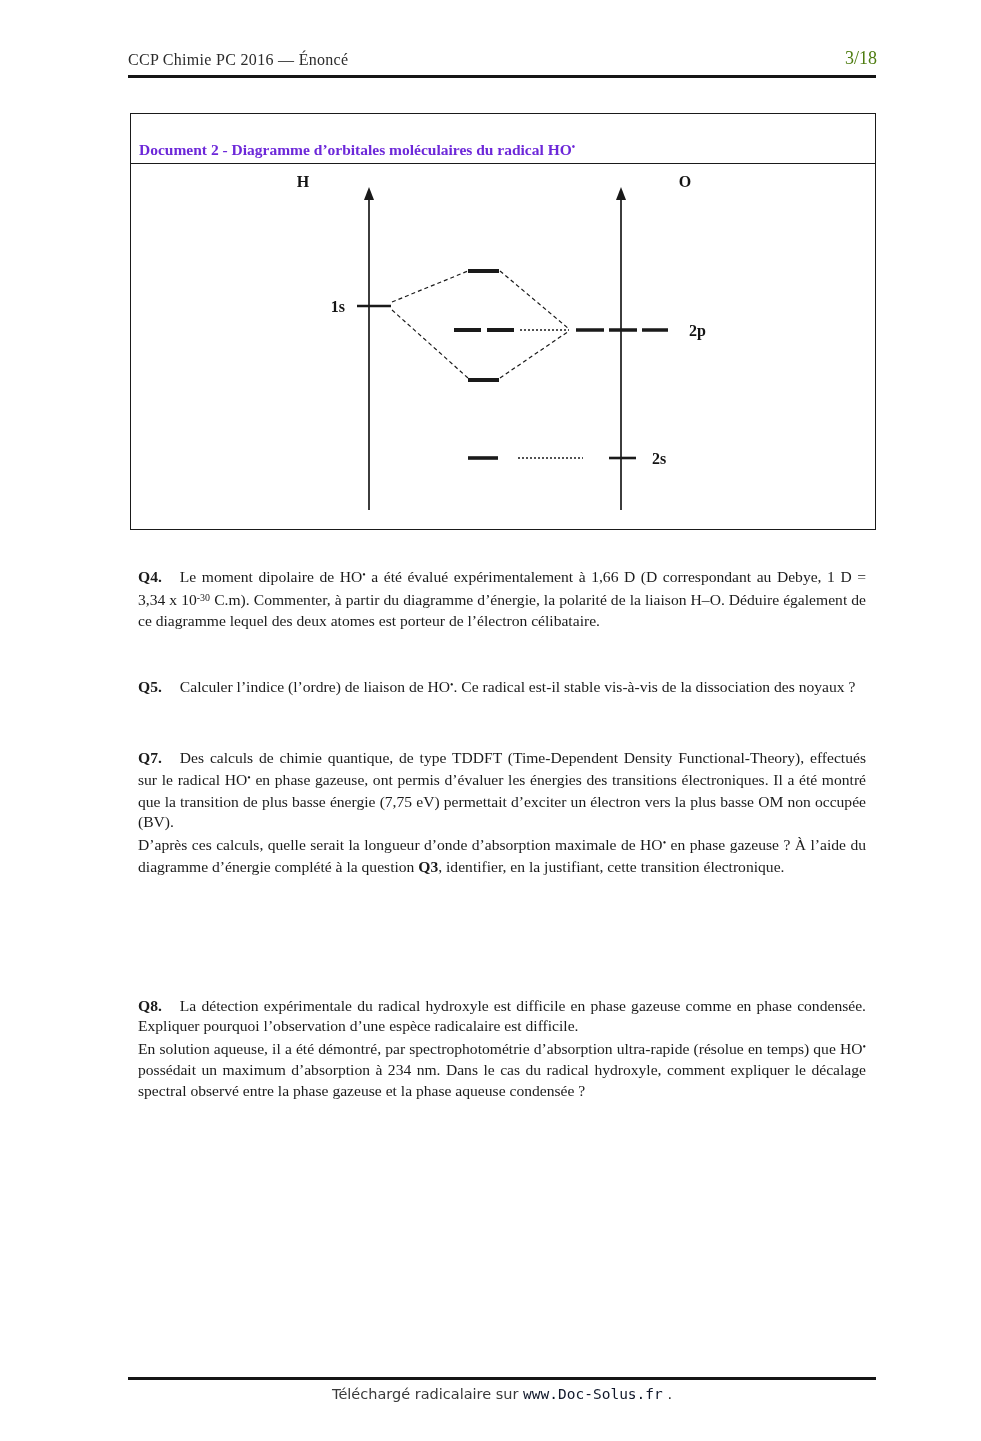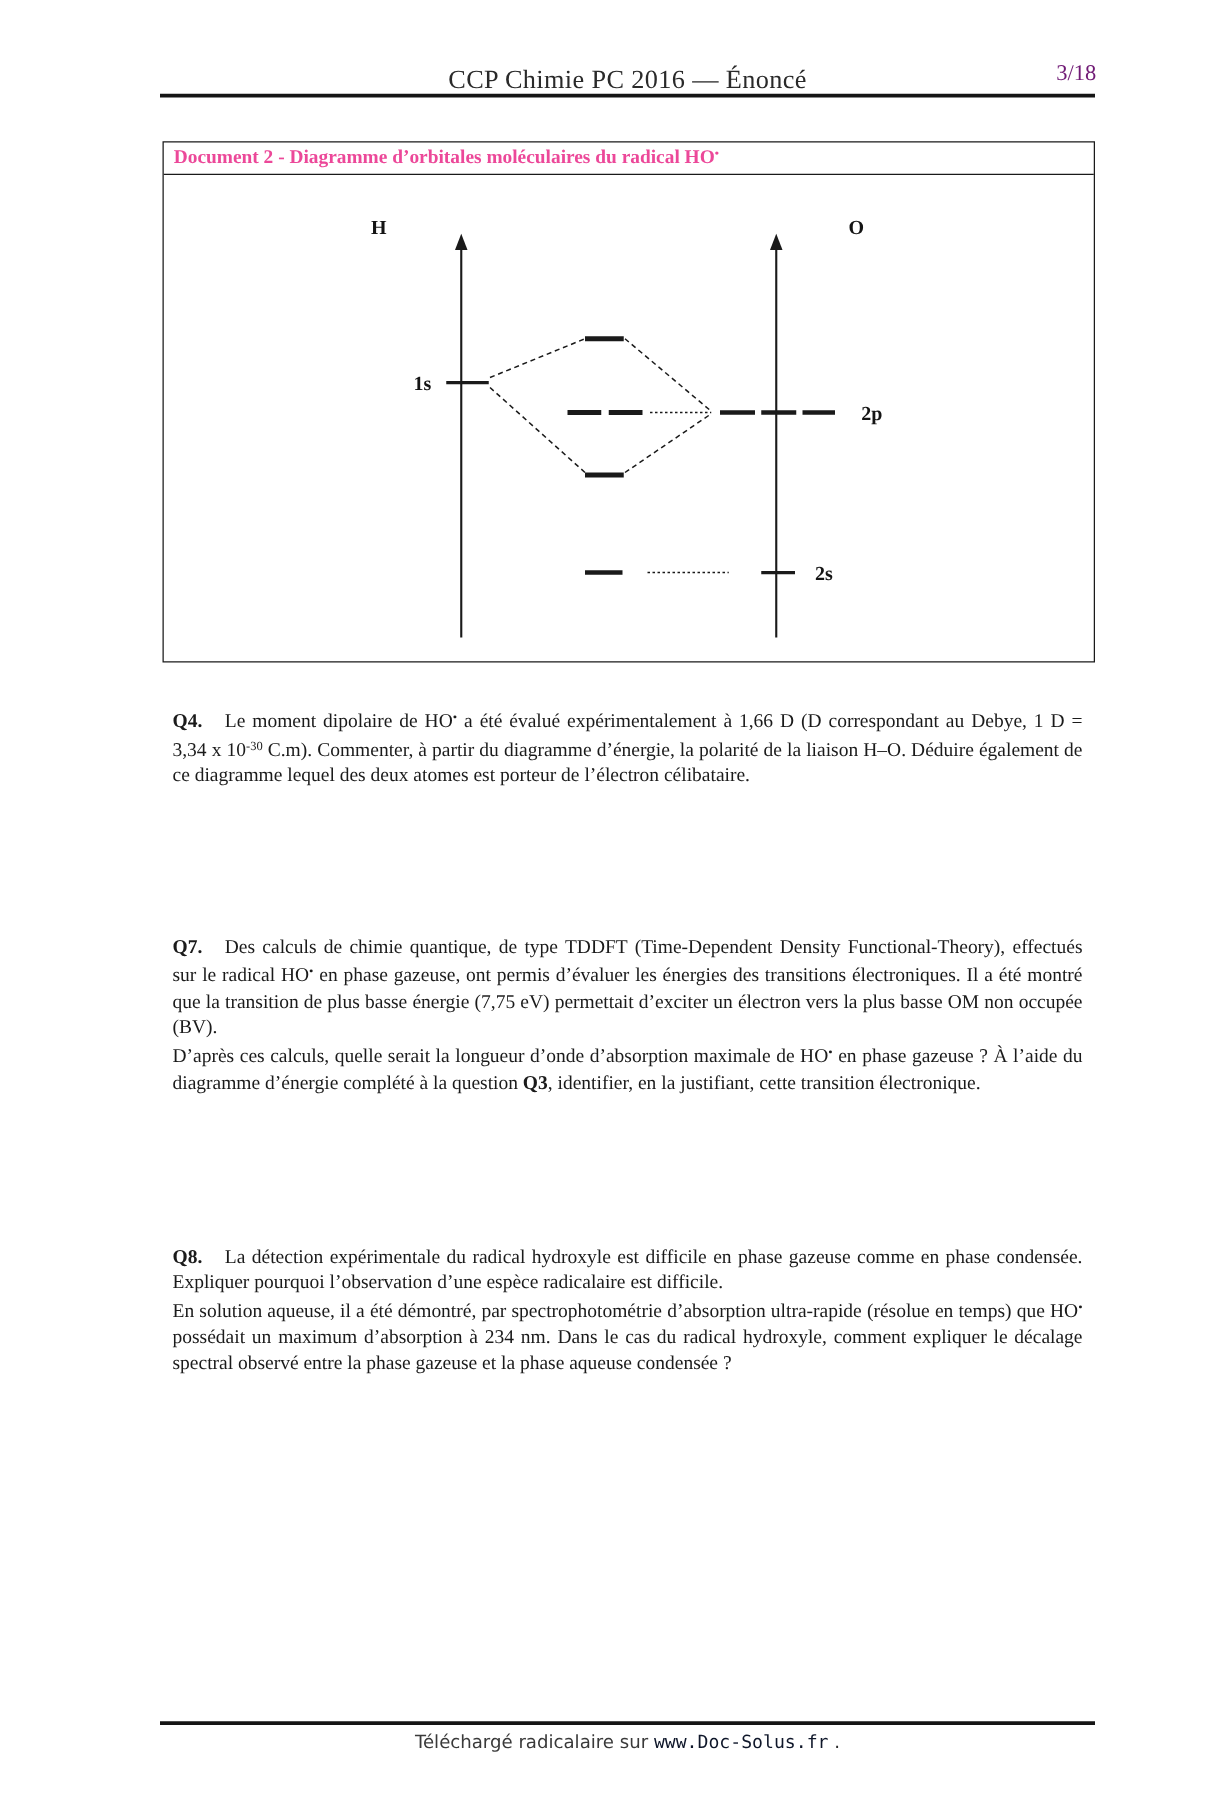--- a/index.html
+++ b/index.html
@@ -8,44 +8,45 @@
     width: 981px; height: 1441px;
     background: #ffffff;
     font-family: "Liberation Serif", serif;
     color: #1b1b1b;
     overflow: hidden;
   }
 
   
   .header-title {
     position: absolute; left: 128px; top: 51px; width: 748px;
-    text-align: center; font-size: 21px; color: #2a2a2a;
+    font-size: 16px; color: #2a2a2a;
     letter-spacing: 0.3px;
   }
   .header-pagenum {
     position: absolute; top: 48px; right: 104px;
-    font-size: 18px; color: #701a75;
+    font-size: 18px; color: #4d7c0f;
   }
   .header-rule {
     position: absolute; left: 128px; top: 75px; width: 748px; height: 3px;
     background: #151515;
   }
 
   
   .doc-box {
     position: absolute; left: 130px; top: 113px; width: 746px; height: 417px;
     border: 1.4px solid #1a1a1a; box-sizing: border-box;
     background: #fff;
   }
   .doc-box-title {
     height: 26px; box-sizing: border-box;
     border-bottom: 1.4px solid #1a1a1a;
     padding: 3px 8px 0 8px;
-    font-weight: bold; font-size: 15.5px; color: #ec4899;
+    font-weight: bold; font-size: 15.5px; color: #6d28d9;
     white-space: nowrap;
+    margin-top: 24px;
   }
   .doc-box-title .rad-dot { font-size: 62%; vertical-align: 0.5em; }
   .diagram-wrap { position: absolute; left: 0; top: 26px; width: 743px; height: 388px; }
   .mo-label { font-family: "Liberation Serif", serif; font-weight: bold; font-size: 16px; fill: #141414; }
 
   
   .question {
     position: absolute; left: 138px; width: 728px;
     font-size: 15.6px; line-height: 20.8px;
     text-align: justify; color: #1b1b1b; font-family: Liberation Serif, serif;
@@ -125,20 +126,21 @@
 
         <line x1="261" y1="162" x2="337" y2="131" stroke="#1a1a1a" stroke-width="1.2" stroke-dasharray="4 3"></line>
         <line x1="369" y1="131" x2="438" y2="189" stroke="#1a1a1a" stroke-width="1.2" stroke-dasharray="4 3"></line>
         <line x1="261" y1="170" x2="337" y2="238" stroke="#1a1a1a" stroke-width="1.2" stroke-dasharray="4 3"></line>
         <line x1="369" y1="238" x2="438" y2="191" stroke="#1a1a1a" stroke-width="1.2" stroke-dasharray="4 3"></line>
       </svg>
     </div>
   </div>
 
   <p class="question q4"><span class="seg-bold">Q4.</span><span class="seg-gap"></span><span>Le moment dipolaire de HO</span><span class="seg-sup">•</span><span> a été évalué expérimentalement à 1,66 D (D correspondant au Debye, 1 D = 3,34 x 10</span><span class="seg-sup">-30</span><span> C.m). Commenter, à partir du diagramme d’énergie, la polarité de la liaison H–O. Déduire également de ce diagramme lequel des deux atomes est porteur de l’électron célibataire.</span></p>
+  <p class="question q5"><span class="seg-bold">Q5.</span><span class="seg-gap"></span><span>Calculer l’indice (l’ordre) de liaison de HO</span><span class="seg-sup">•</span><span>. Ce radical est-il stable vis-à-vis de la dissociation des noyaux ?</span></p>
   <p class="question q7"><span class="seg-bold">Q7.</span><span class="seg-gap"></span><span>Des calculs de chimie quantique, de type TDDFT (Time-Dependent Density Functional-Theory), effectués sur le radical HO</span><span class="seg-sup">•</span><span> en phase gazeuse, ont permis d’évaluer les énergies des transitions électroniques. Il a été montré que la transition de plus basse énergie (7,75 eV) permettait d’exciter un électron vers la plus basse OM non occupée (BV).</span><br><span>D’après ces calculs, quelle serait la longueur d’onde d’absorption maximale de HO</span><span class="seg-sup">•</span><span> en phase gazeuse ? À l’aide du diagramme d’énergie complété à la question </span><span class="seg-bold">Q3</span><span>, identifier, en la justifiant, cette transition électronique.</span></p>
   <p class="question q8"><span class="seg-bold">Q8.</span><span class="seg-gap"></span><span>La détection expérimentale du radical hydroxyle est difficile en phase gazeuse comme en phase condensée. Expliquer pourquoi l’observation d’une espèce radicalaire est difficile.</span><br><span>En solution aqueuse, il a été démontré, par spectrophotométrie d’absorption ultra-rapide (résolue en temps) que HO</span><span class="seg-sup">•</span><span> possédait un maximum d’absorption à 234 nm. Dans le cas du radical hydroxyle, comment expliquer le décalage spectral observé entre la phase gazeuse et la phase aqueuse condensée ?</span></p>
 
   <div class="footer-rule"></div>
   <div class="footer-text">
     <span>Téléchargé radicalaire sur </span><a href="#" class="footer-link">www.Doc-Solus.fr</a><span class="footer-dot"> .</span>
   </div>
 
 </div>
 

